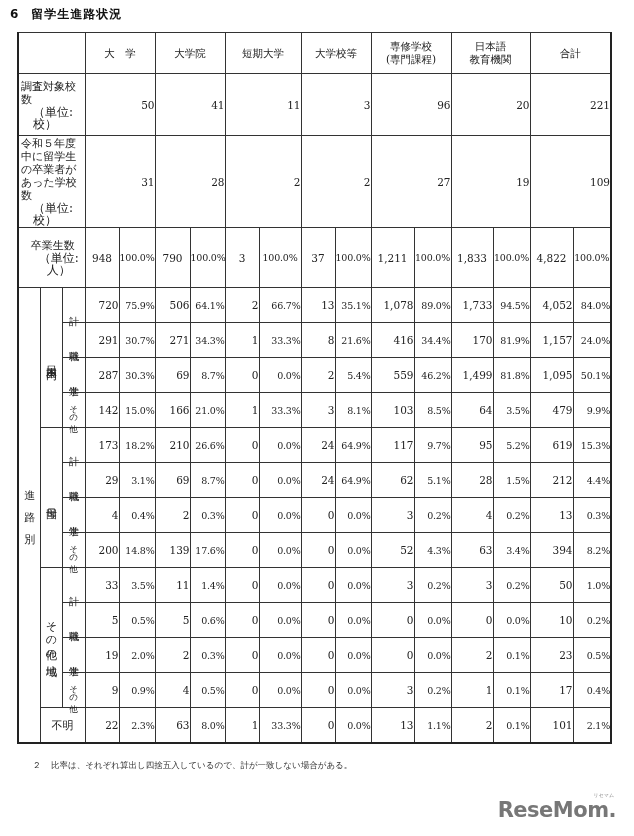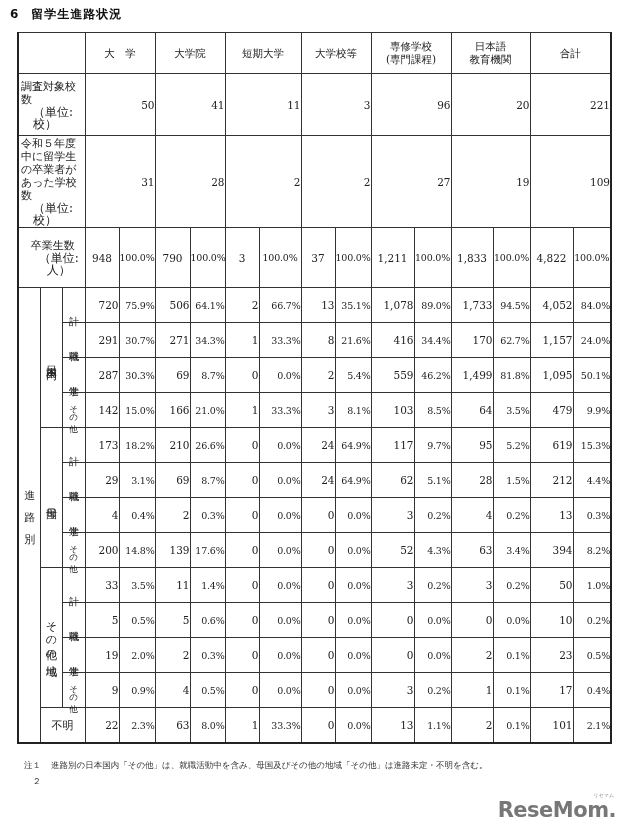--- a/index.html
+++ b/index.html
@@ -138,21 +138,21 @@
         <td class="pct p">30.7%</td>
         <td class="num n">271</td>
         <td class="pct p">34.3%</td>
         <td class="num n">1</td>
         <td class="pct p">33.3%</td>
         <td class="num n">8</td>
         <td class="pct p">21.6%</td>
         <td class="num n">416</td>
         <td class="pct p">34.4%</td>
         <td class="num n">170</td>
-        <td class="pct p">62.7%</td>
+        <td class="pct p">81.9%</td>
         <td class="num n">1,157</td>
         <td class="pct p outer-right">24.0%</td>
       </tr>
       <tr class="grp inner">
         <td class="sub"><span class="vlabel">進学</span></td>
         <td class="num n">287</td>
         <td class="pct p">30.3%</td>
         <td class="num n">69</td>
         <td class="pct p">8.7%</td>
         <td class="num n">0</td>
@@ -336,22 +336,19 @@
         <td class="num" style="border-bottom: 2px solid rgb(34, 34, 34);">2</td>
         <td class="pct" style="border-bottom: 2px solid rgb(34, 34, 34);">0.1%</td>
         <td class="num" style="border-bottom: 2px solid rgb(34, 34, 34);">101</td>
         <td class="pct outer-right" style="border-bottom: 2px solid rgb(34, 34, 34);">2.1%</td>
       </tr>
     </tbody>
 </table>
 
 <div class="notes">
   <div class="row">
-    <span class="k">注１</span>
-    <span>進路別の日本国内「その他」は、就職活動中を含み、母国及びその他の地域「その他」は進路未定・不明を含む。</span>
-  </div>
-  <div class="row">
     <span class="k">２</span>
+    <span>比率は、それぞれ算出し四捨五入しているので、計が一致しない場合がある。</span>
   </div>
 </div>
 
 <div class="logo-kana">リセマム</div>
 <div class="logo">ReseMom.</div>
 
 </body></html>

